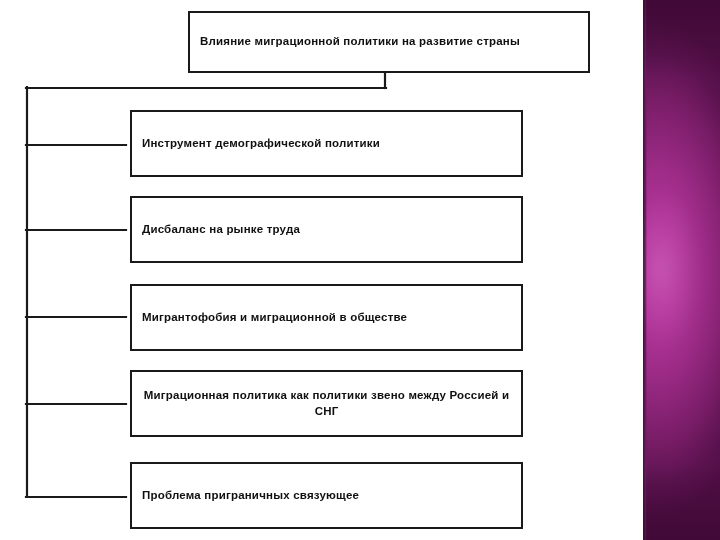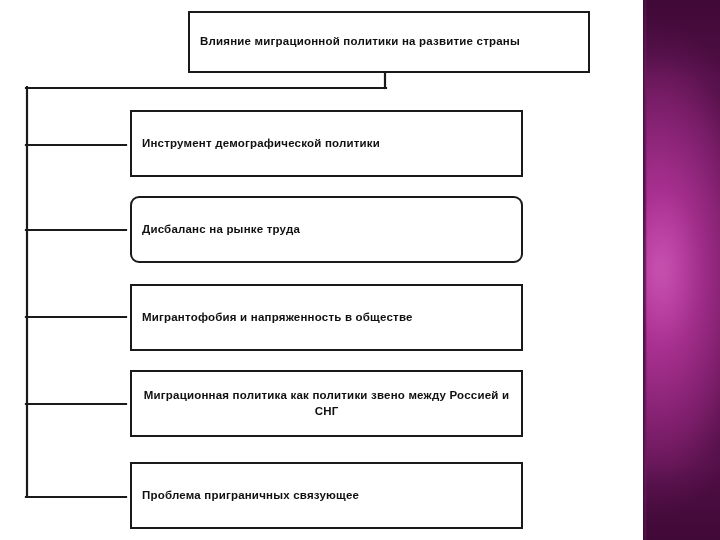--- a/index.html
+++ b/index.html
@@ -89,21 +89,21 @@
     width: 402px;
     height: 62px;
   }
 
   .branch-node {
     left: 130px;
     width: 393px;
     height: 67px;
   }
   #node-b0 { top: 110px; }
-  #node-b1 { top: 196px; border-radius: 9px; }
+  #node-b1 { top: 196px; }
   #node-b2 { top: 284px; }
   #node-b3 { top: 370px; }
   #node-b4 { top: 462px; }
 </style>
 </head>
 <body>
 
 <div id="slide">
 
   <div id="diagram">
@@ -131,21 +131,21 @@
 
     <div class="node branch-node" id="node-b0">
       <span class="node-label">Инструмент демографической политики</span>
     </div>
 
     <div class="node branch-node" id="node-b1">
       <span class="node-label">Дисбаланс на рынке труда</span>
     </div>
 
     <div class="node branch-node" id="node-b2">
-      <span class="node-label">Мигрантофобия и напряженность в обществе</span>
+      <span class="node-label">Мигрантофобия и миграционной в обществе</span>
     </div>
 
     <div class="node branch-node" id="node-b3">
       <span class="node-label">Миграционная политика как политики звено между Россией и СНГ</span>
     </div>
 
     <div class="node branch-node" id="node-b4">
       <span class="node-label">Проблема приграничных связующее</span>
     </div>
 

